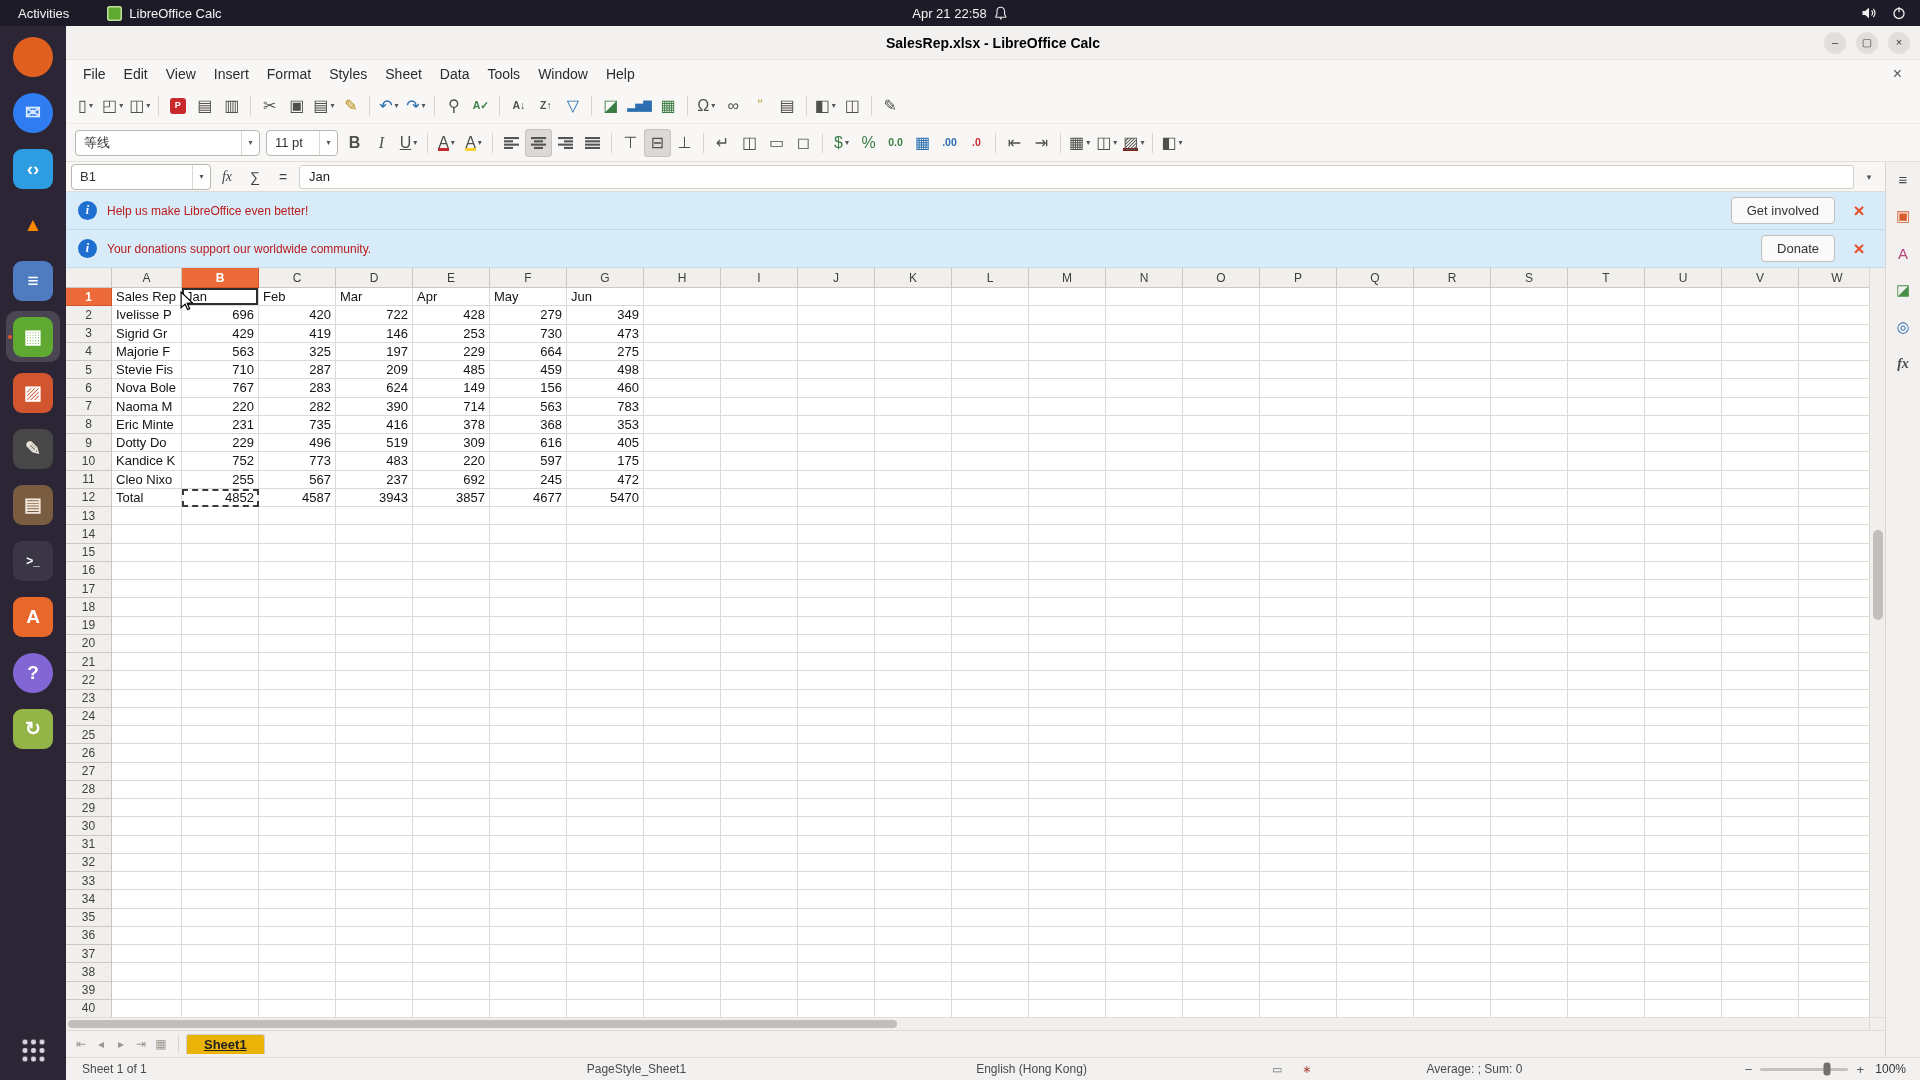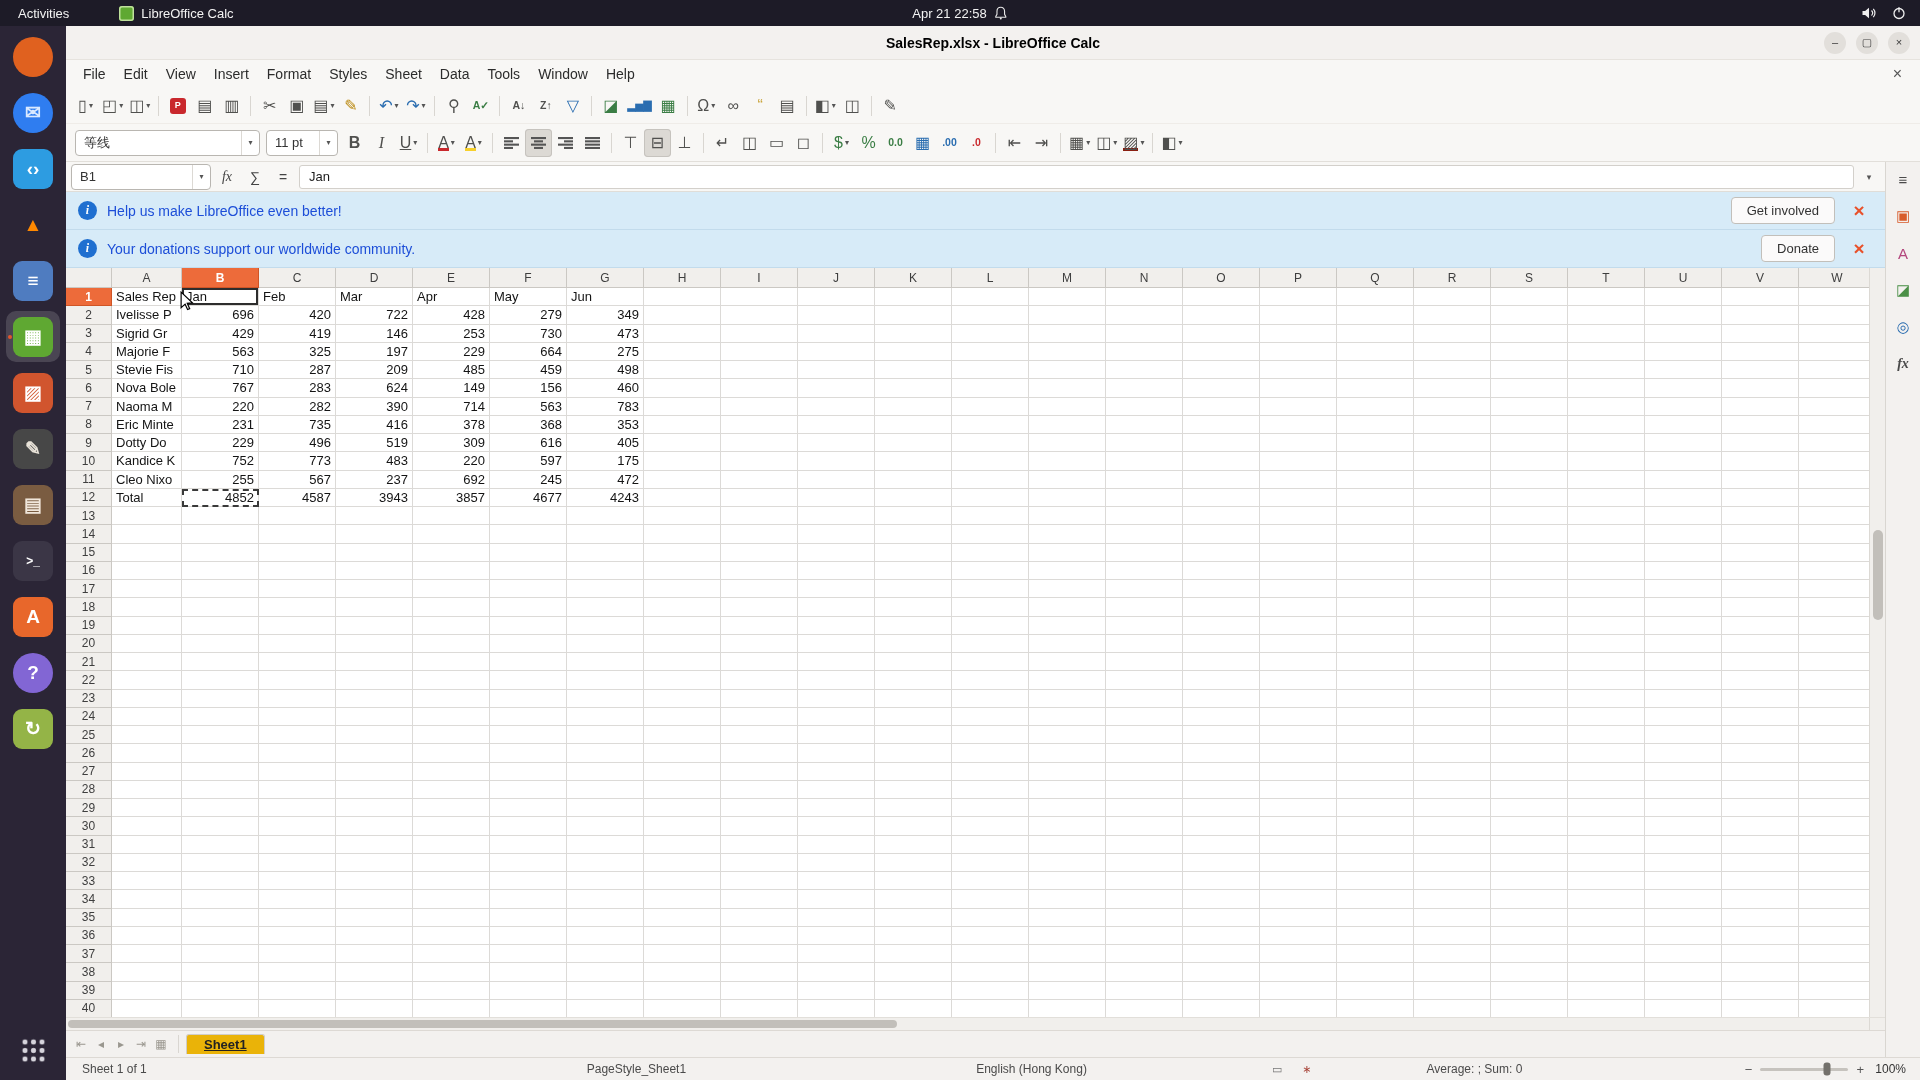--- a/index.html
+++ b/index.html
@@ -1,21 +1,21 @@
 <!DOCTYPE html>
 <html><head>
 <meta charset="utf-8">
 <style>
   *{box-sizing:border-box;margin:0;padding:0;}
   html,body{width:1920px;height:1080px;overflow:hidden;}
   body{font-family:"Liberation Sans",sans-serif;background:#f8f7f5;}
   #root{display:flex;flex-direction:column;width:100%;height:100%;}
 
   
-  .sysbar{height:26px;background:#1d1b27;color:#f3f3f3;display:flex;align-items:center;font-size:13px;padding:0 10px;gap:16px;position:relative;flex:0 0 auto;}
+  .sysbar{height:26px;background:#1d1b27;color:#f3f3f3;display:flex;align-items:center;font-size:13px;padding:0 10px;gap:4px;position:relative;flex:0 0 auto;}
   .sys-activities{padding:0 8px;}
   .sys-app{display:flex;align-items:center;gap:7px;margin-left:26px;}
   .sys-appicon{width:15px;height:15px;border-radius:3px;background:#5fa832;box-shadow:inset 0 0 0 1.5px #bfe09c;}
   .sys-clock{position:absolute;left:50%;transform:translateX(-50%);display:flex;align-items:center;gap:8px;}
   .sys-right{margin-left:auto;display:flex;align-items:center;gap:15px;padding-right:4px;}
   .sys-svg{display:block;}
 
   
   .main{flex:1;display:flex;min-height:0;}
   .dock{width:66px;background:#2b2536;display:flex;flex-direction:column;align-items:center;padding:5px 0 4px;gap:5px;flex:0 0 auto;}
@@ -64,21 +64,21 @@
   .formulabar{height:30px;display:flex;align-items:center;background:#f8f7f5;border-bottom:1px solid #e0ddd8;padding:0 5px;gap:4px;flex:0 0 auto;}
   .namebox{width:140px;margin:0;}
   .fb-btn{width:24px;height:24px;display:flex;align-items:center;justify-content:center;font-size:14px;color:#444;flex:0 0 auto;}
   .fb-fx{font-style:italic;font-family:"Liberation Serif",serif;}
   .fb-input{flex:1;height:24px;background:#fff;border:1px solid #d3d0cb;border-radius:3px;display:flex;align-items:center;padding:0 9px;font-size:13px;color:#1a1a1a;}
   .fb-expand{width:22px;font-size:9px;color:#555;display:flex;justify-content:center;flex:0 0 auto;}
 
   
   .infobar{height:38px;background:#d7ebf8;display:flex;align-items:center;padding:0 12px;gap:10px;border-bottom:1px solid #c2dbec;flex:0 0 auto;}
   .info-icon{width:19px;height:19px;border-radius:50%;background:#1f6fd0;color:#fff;font-weight:700;font-size:12px;display:flex;align-items:center;justify-content:center;font-family:"Liberation Serif",serif;font-style:italic;flex:0 0 auto;}
-  .info-text{font-size:14px;color:#1d4ed8;}
+  .info-text{font-size:12px;color:#b91c1c;}
   .info-btn{margin-left:auto;background:#fbfafa;border:1px solid #c2bfba;border-radius:4px;padding:5px 15px;font-size:13px;color:#333;flex:0 0 auto;}
   .info-close{width:28px;display:flex;align-items:center;justify-content:center;color:#e8512b;font-size:19px;font-weight:700;flex:0 0 auto;}
 
   
   .midrow{flex:1;display:flex;min-height:0;}
   .leftcol{flex:1;display:flex;flex-direction:column;min-width:0;}
   .gridrow{flex:1;display:flex;min-height:0;}
   .grid{flex:1;position:relative;overflow:hidden;background:#fff;}
   .grid-cells{display:grid;grid-template-columns:46px 70px repeat(22,77px);grid-template-rows:20px;grid-auto-rows:18.25px;position:absolute;top:0;left:0;}
   .gh,.rh,.corner{background:#f1efec;border-right:1px solid #cbc8c3;border-bottom:1px solid #cbc8c3;display:flex;align-items:center;justify-content:center;font-size:12px;color:#3e3e3e;}
@@ -783,21 +783,21 @@
                   <div class="cell"></div>
                   <div class="cell"></div>
                   <div class="cell"></div>
                   <div class="rh">12</div>
                   <div class="cell">Total</div>
                   <div class="cell num marquee">4852</div>
                   <div class="cell num">4587</div>
                   <div class="cell num">3943</div>
                   <div class="cell num">3857</div>
                   <div class="cell num">4677</div>
-                  <div class="cell num">4243</div>
+                  <div class="cell num">5470</div>
                   <div class="cell"></div>
                   <div class="cell"></div>
                   <div class="cell"></div>
                   <div class="cell"></div>
                   <div class="cell"></div>
                   <div class="cell"></div>
                   <div class="cell"></div>
                   <div class="cell"></div>
                   <div class="cell"></div>
                   <div class="cell"></div>

